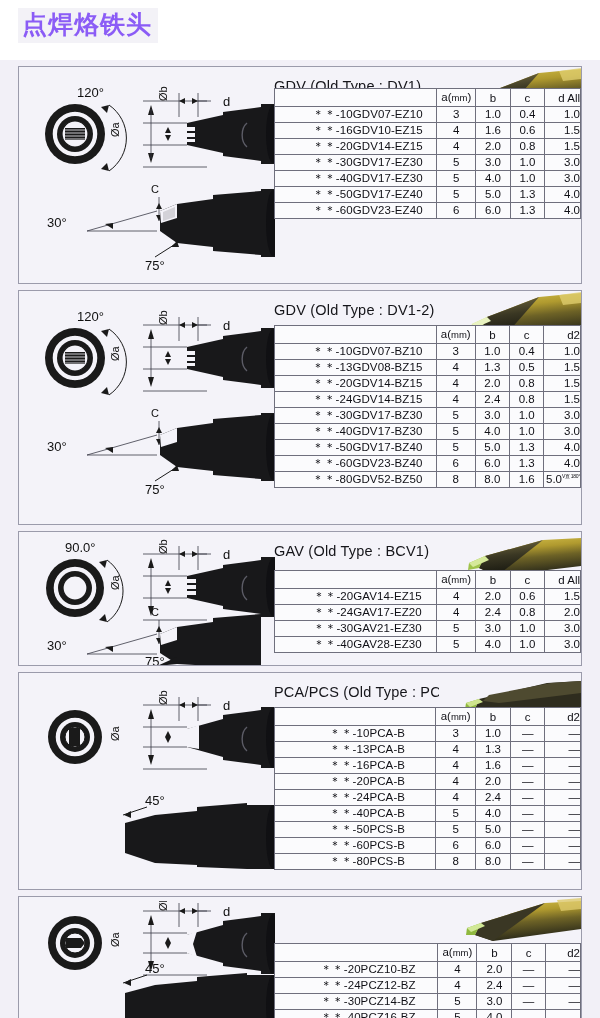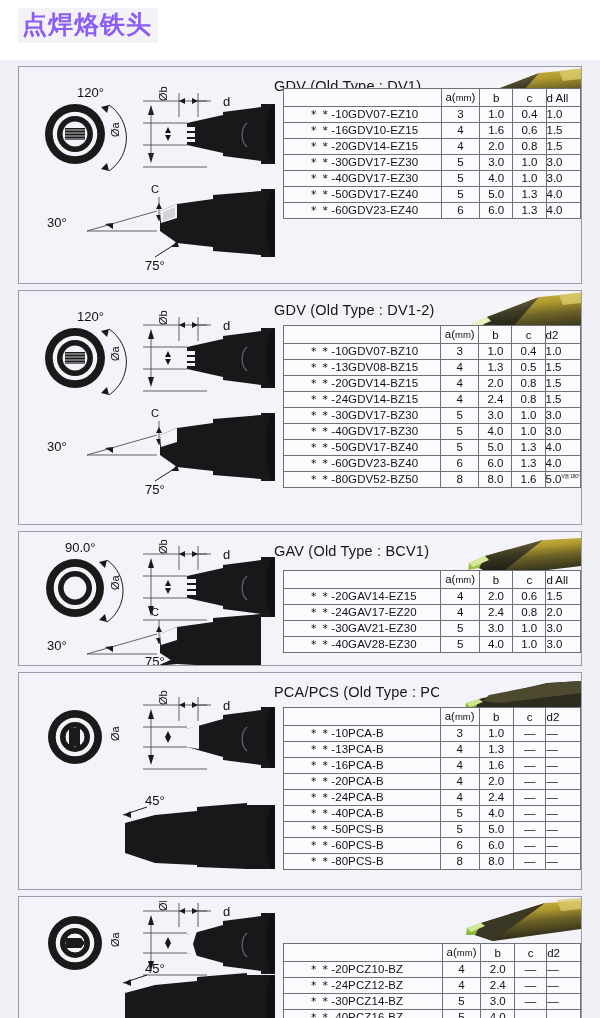--- a/index.html
+++ b/index.html
@@ -69,39 +69,39 @@
     top: 0;
     width: 142px;
     height: 60px;
     overflow: hidden;
   }
   .photo svg { display: block; }
 
   
   .spec {
     position: absolute;
-    left: 264px;
+    left: 255px;
     border-collapse: collapse;
     font-size: 11.5px;
     background: #fbfbfd;
   }
   .spec td, .spec th {
     border: 1px solid #6f6f7d;
     height: 15px;
     padding: 0;
     font-weight: normal;
     color: #101016;
     background: #fbfbfd;
     line-height: 15px;
   }
-  .spec .c-name  { width: 170px; text-align: left;  padding-left: 24px; letter-spacing: 0.1px;}
+  .spec .c-name  { width: 170px; text-align: center;  padding-left: 24px; letter-spacing: 0.1px;}
   .spec .c-a     { width: 42px;  text-align: center; }
   .spec .c-b     { width: 42px;  text-align: center; }
   .spec .c-c     { width: 42px;  text-align: center; }
-  .spec .c-d     { width: 44px;  text-align: left; }
+  .spec .c-d     { width: 44px;  text-align: right; }
   .spec thead td { text-align: center; height: 16px; line-height: 16px;}
   .unit-mm { font-size: 9.5px; }
   .sup-note {
     font-size: 5px;
     vertical-align: super;
     letter-spacing: -0.3px;
     line-height: 1;
   }
 
   

